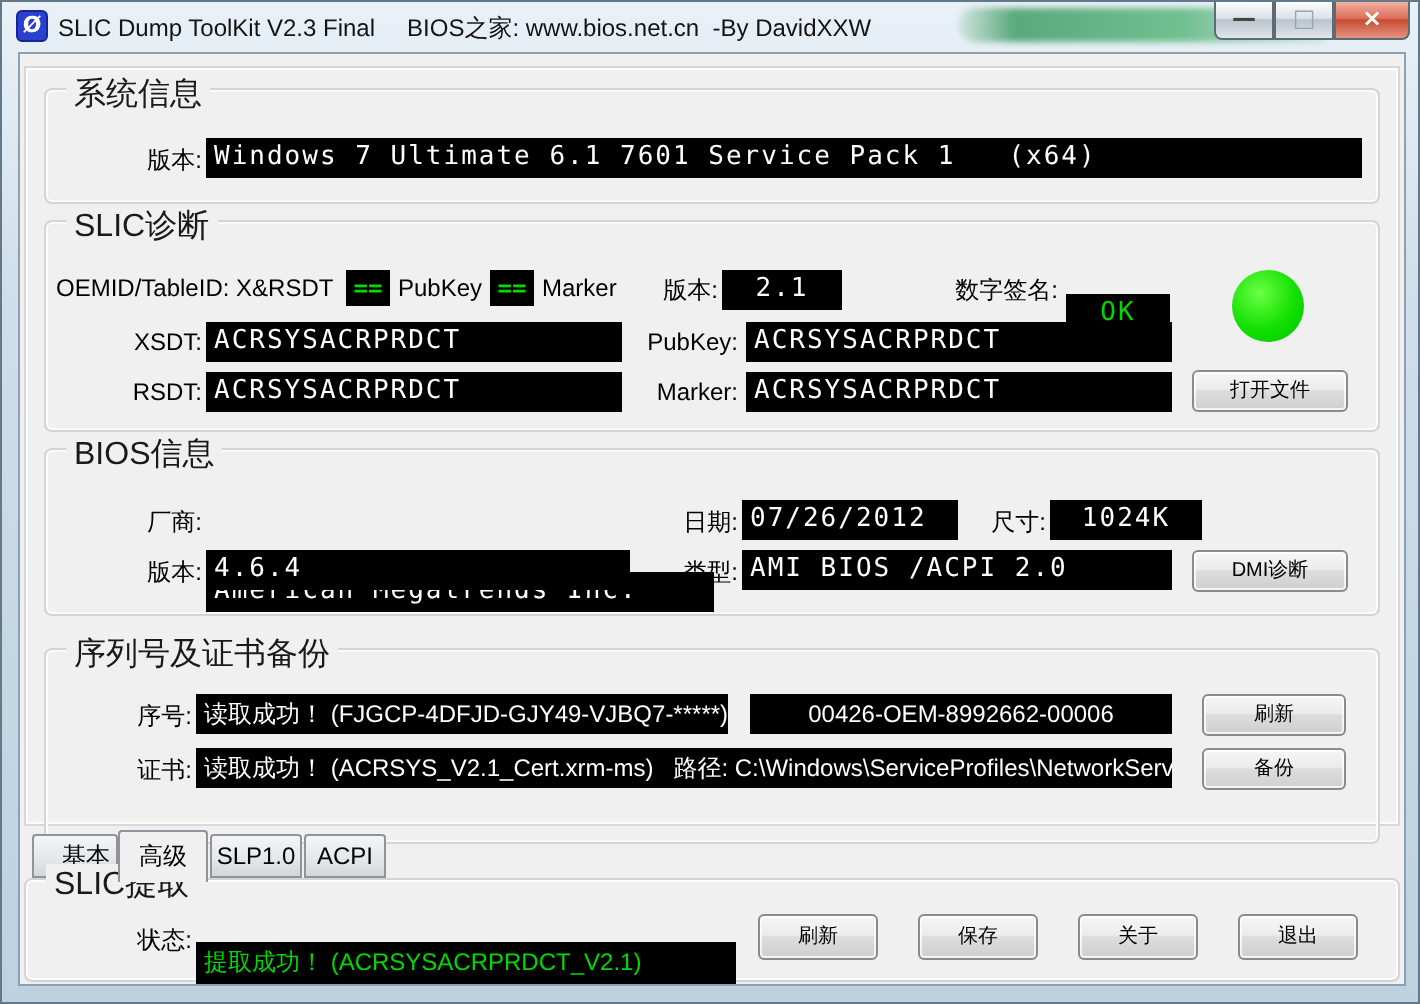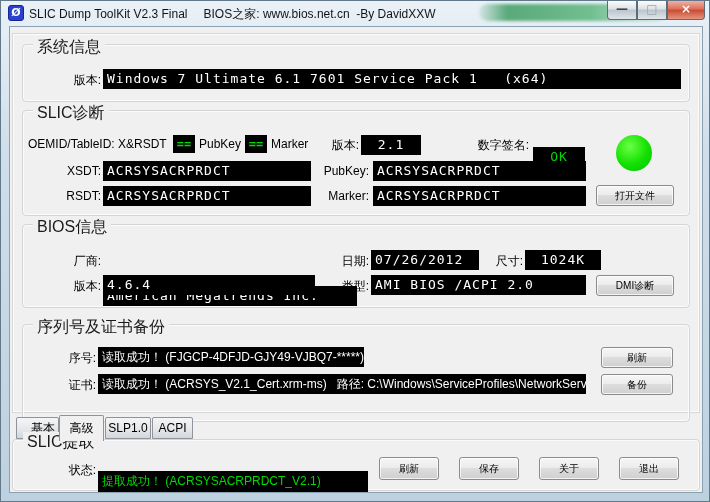--- a/index.html
+++ b/index.html
@@ -130,20 +130,21 @@
         <div class="lbl r" style="left:306px;top:53px;width:40px;">类型:</div>
         <div class="bfield" style="left:348px;top:50px;width:215px;">AMI BIOS /ACPI 2.0</div>
         <div class="btn" style="left:573px;top:50px;width:78px;height:21px;line-height:19px;">DMI诊断</div>
       </div>
 
       <div class="group" style="left:9px;top:290px;width:668px;height:98px;">
         <div class="glabel">序列号及证书备份</div>
 
         <div class="lbl r" style="left:33px;top:25px;width:40px;">序号:</div>
         <div class="bfield sans" style="left:75px;top:22px;width:266px;">读取成功！ (FJGCP-4DFJD-GJY49-VJBQ7-*****)</div>
+        <div class="bfield sans c" style="left:352px;top:22px;width:211px;">00426-OEM-8992662-00006</div>
         <div class="btn" style="left:578px;top:22px;width:72px;height:21px;line-height:19px;">刷新</div>
 
         <div class="lbl r" style="left:33px;top:52px;width:40px;">证书:</div>
         <div class="bfield sans" style="left:75px;top:49px;width:488px;">读取成功！ (ACRSYS_V2.1_Cert.xrm-ms)   路径: C:\Windows\ServiceProfiles\NetworkService\A</div>
         <div class="btn" style="left:578px;top:49px;width:72px;height:21px;line-height:19px;">备份</div>
       </div>
 
     </div>
 
     <div class="tab" style="left:6px;width:43px;padding-left:11px;">基本</div>

